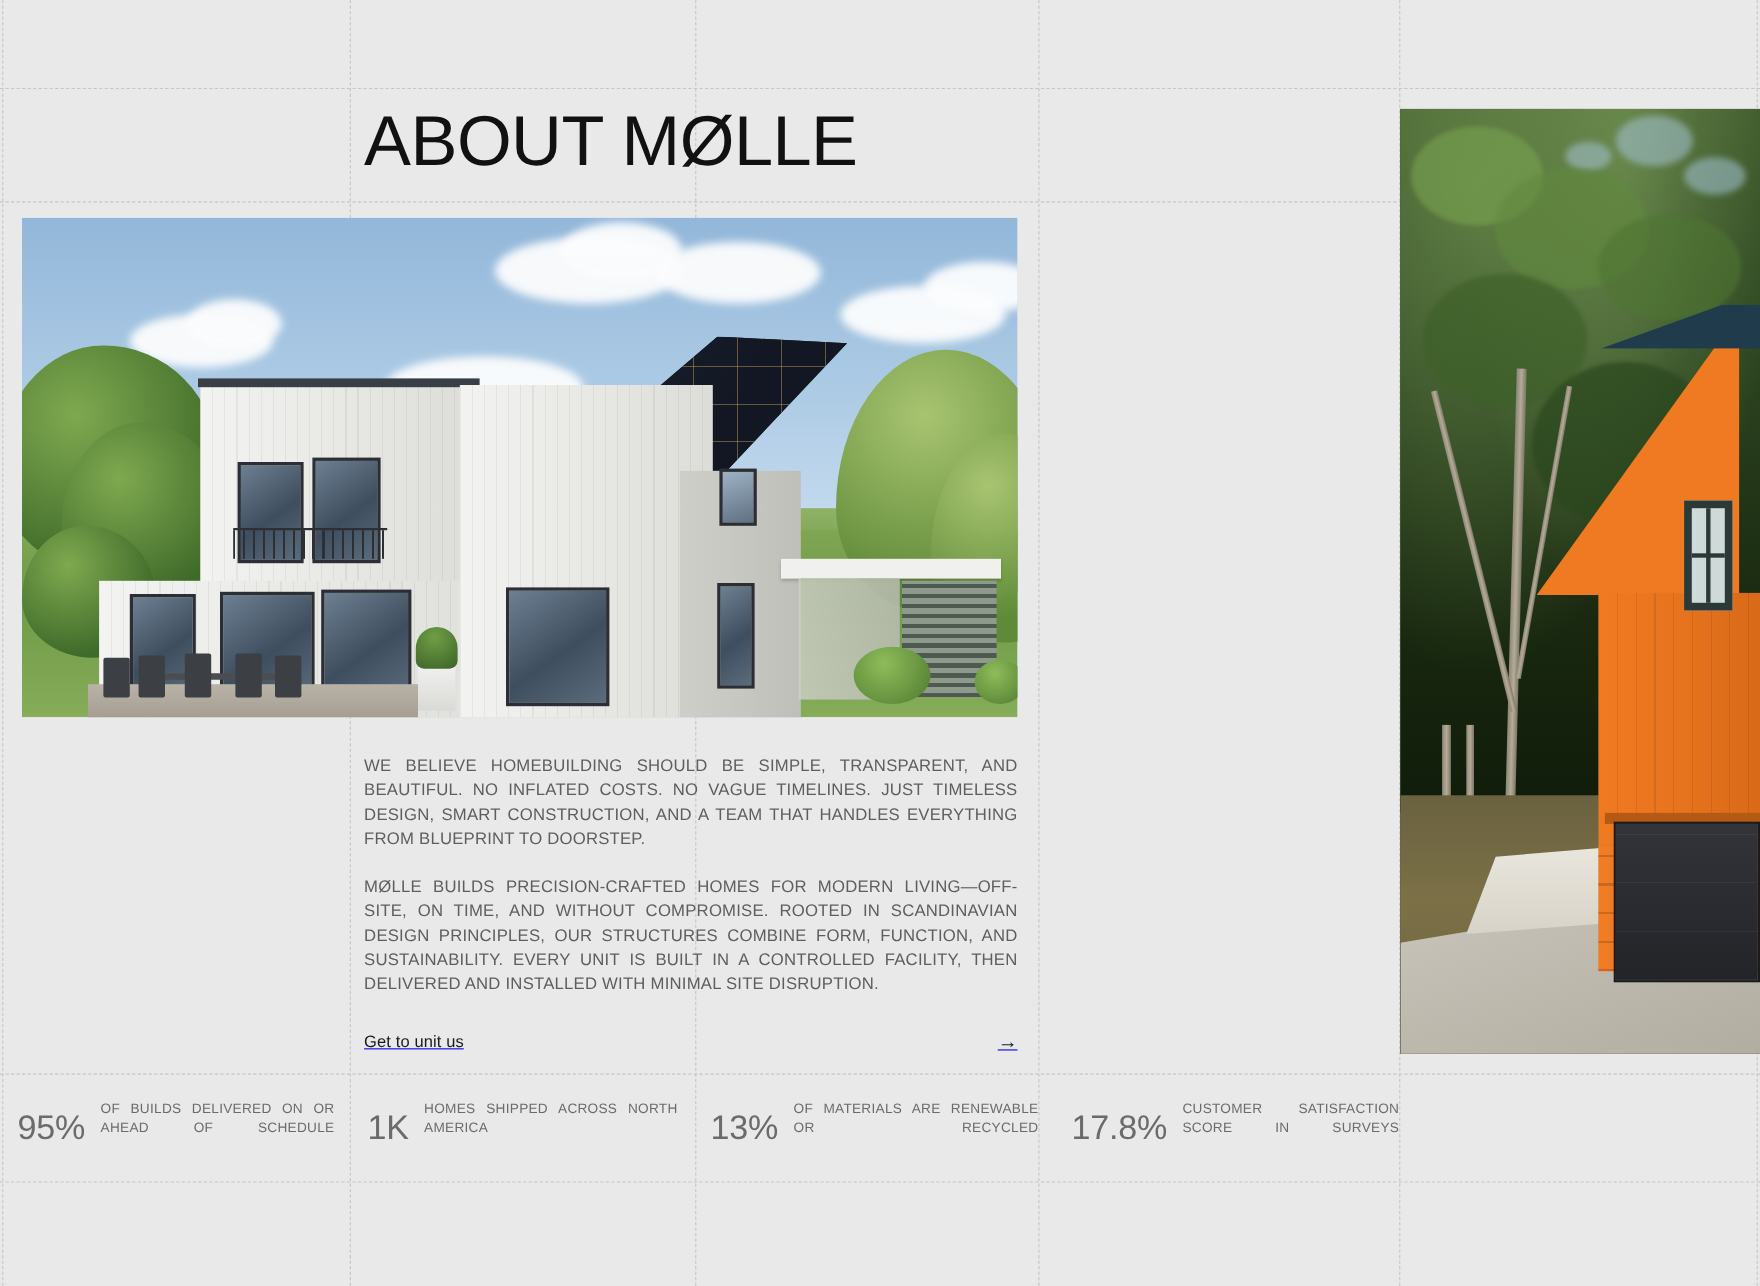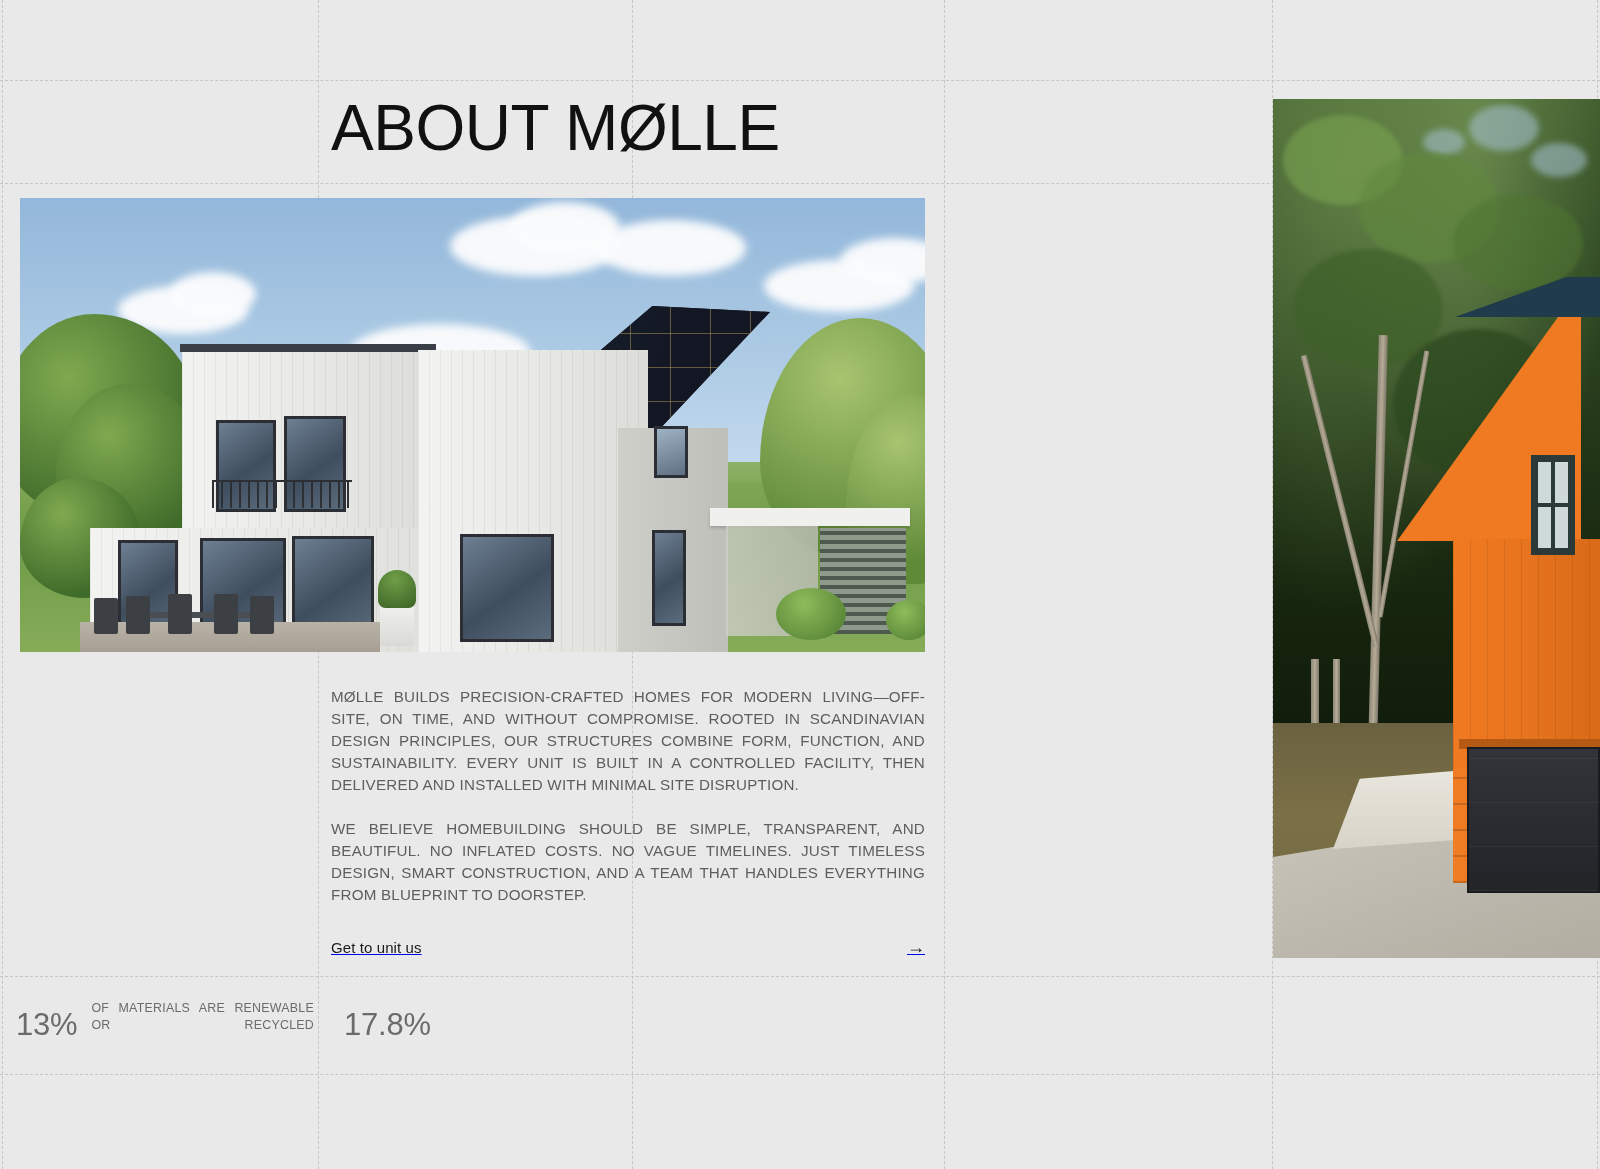--- a/index.html
+++ b/index.html
@@ -504,30 +504,39 @@
       <div class="s-win-mull-v"></div>
       <div class="s-win-mull-h"></div>
     </div>
 
     <div class="s-garage-trim" style="left:186px;top:640px;width:141px;height:10px;"></div>
     <div class="s-garage" style="left:194px;top:648px;width:133px;height:146px;"></div>
   </div>
 </figure>
 
 <div class="copy">
+  <p>We believe homebuilding should be simple, transparent, and beautiful. No inflated costs. No vague timelines. Just timeless design, smart construction, and a team that handles everything from blueprint to doorstep.</p>
   <p>Mølle builds precision-crafted homes for modern living—off-site, on time, and without compromise. Rooted in Scandinavian design principles, our structures combine form, function, and sustainability. Every unit is built in a controlled facility, then delivered and installed with minimal site disruption.</p>
-  <p>We believe homebuilding should be simple, transparent, and beautiful. No inflated costs. No vague timelines. Just timeless design, smart construction, and a team that handles everything from blueprint to doorstep.</p>
 </div>
 
 <a class="cta" href="#">
   <span class="cta-label">Get to unit us</span>
   <span class="cta-arrow">→</span>
 </a>
 
 <div class="stats">
+  <div class="stat stat-1">
+    <div class="stat-value">95%</div>
+    <div class="stat-label">Of builds delivered on or ahead of schedule</div>
+  </div>
+  <div class="stat stat-3">
+    <div class="stat-value">1K</div>
+    <div class="stat-label">Homes shipped across North America</div>
+  </div>
   <div class="stat stat-4">
     <div class="stat-value">13%</div>
     <div class="stat-label">Of materials are renewable or recycled</div>
   </div>
   <div class="stat stat-5">
     <div class="stat-value">17.8%</div>
+    <div class="stat-label">Customer satisfaction score in surveys</div>
   </div>
 </div>
 
 </body></html>

